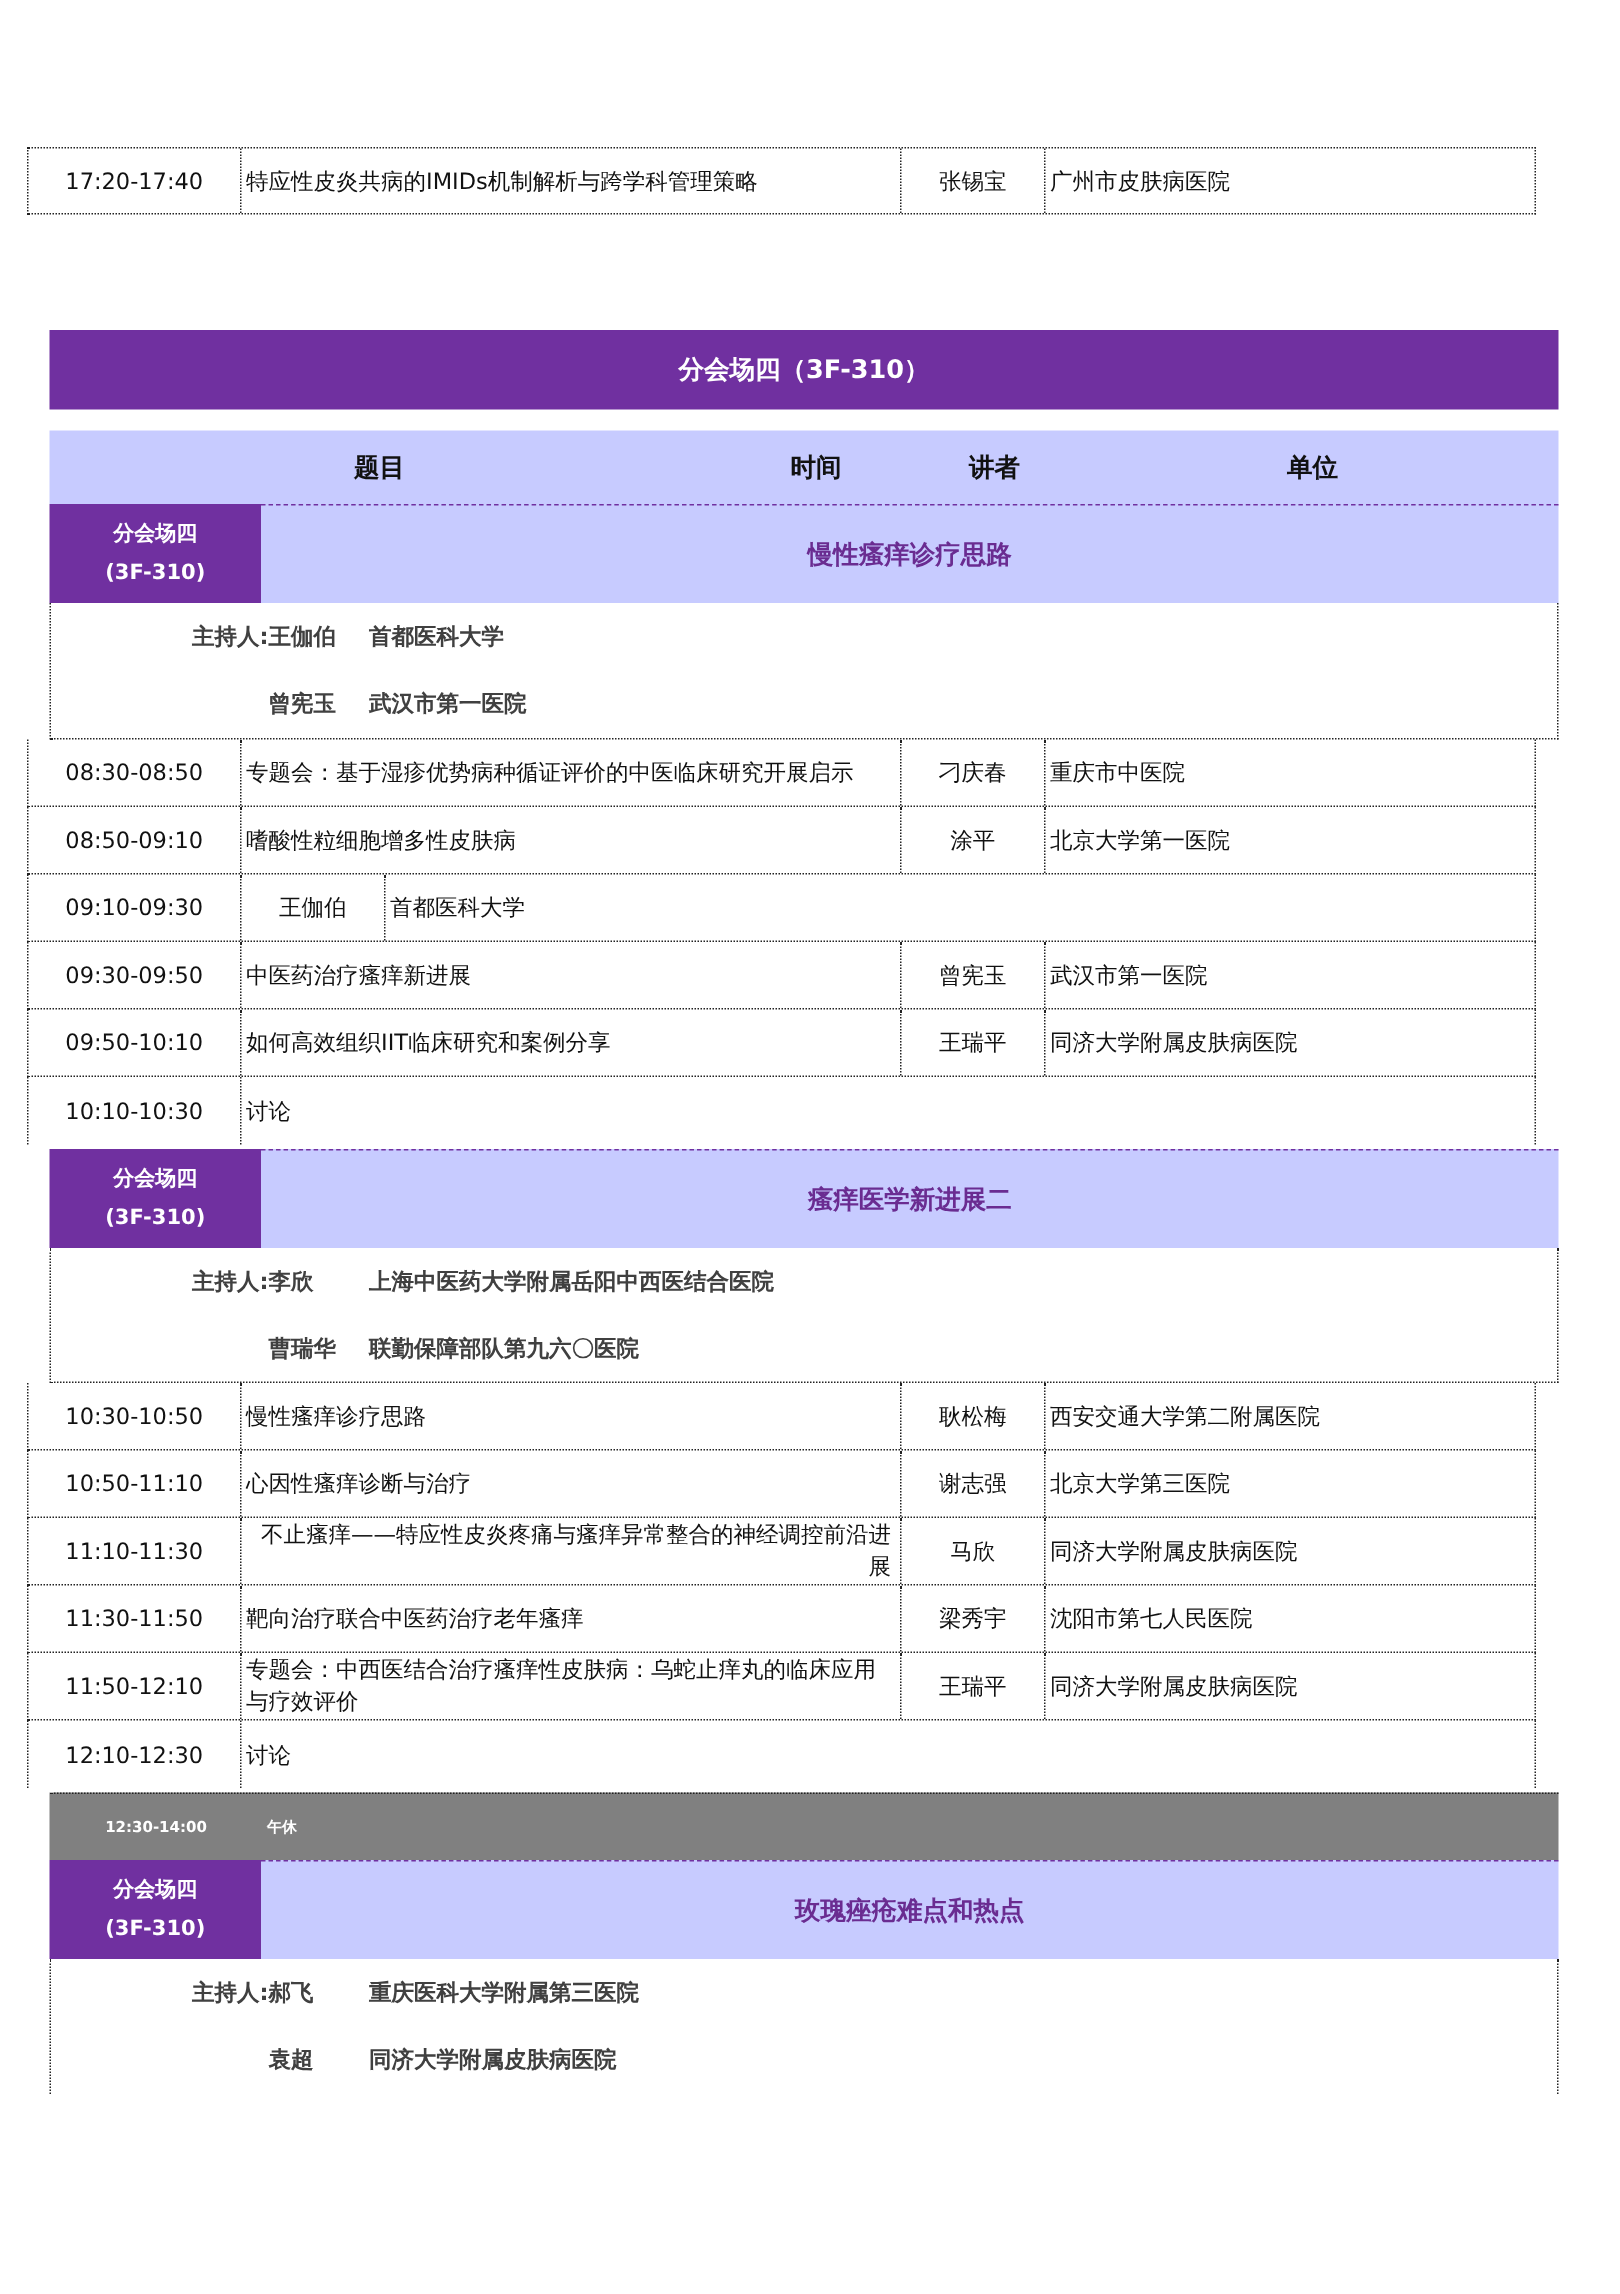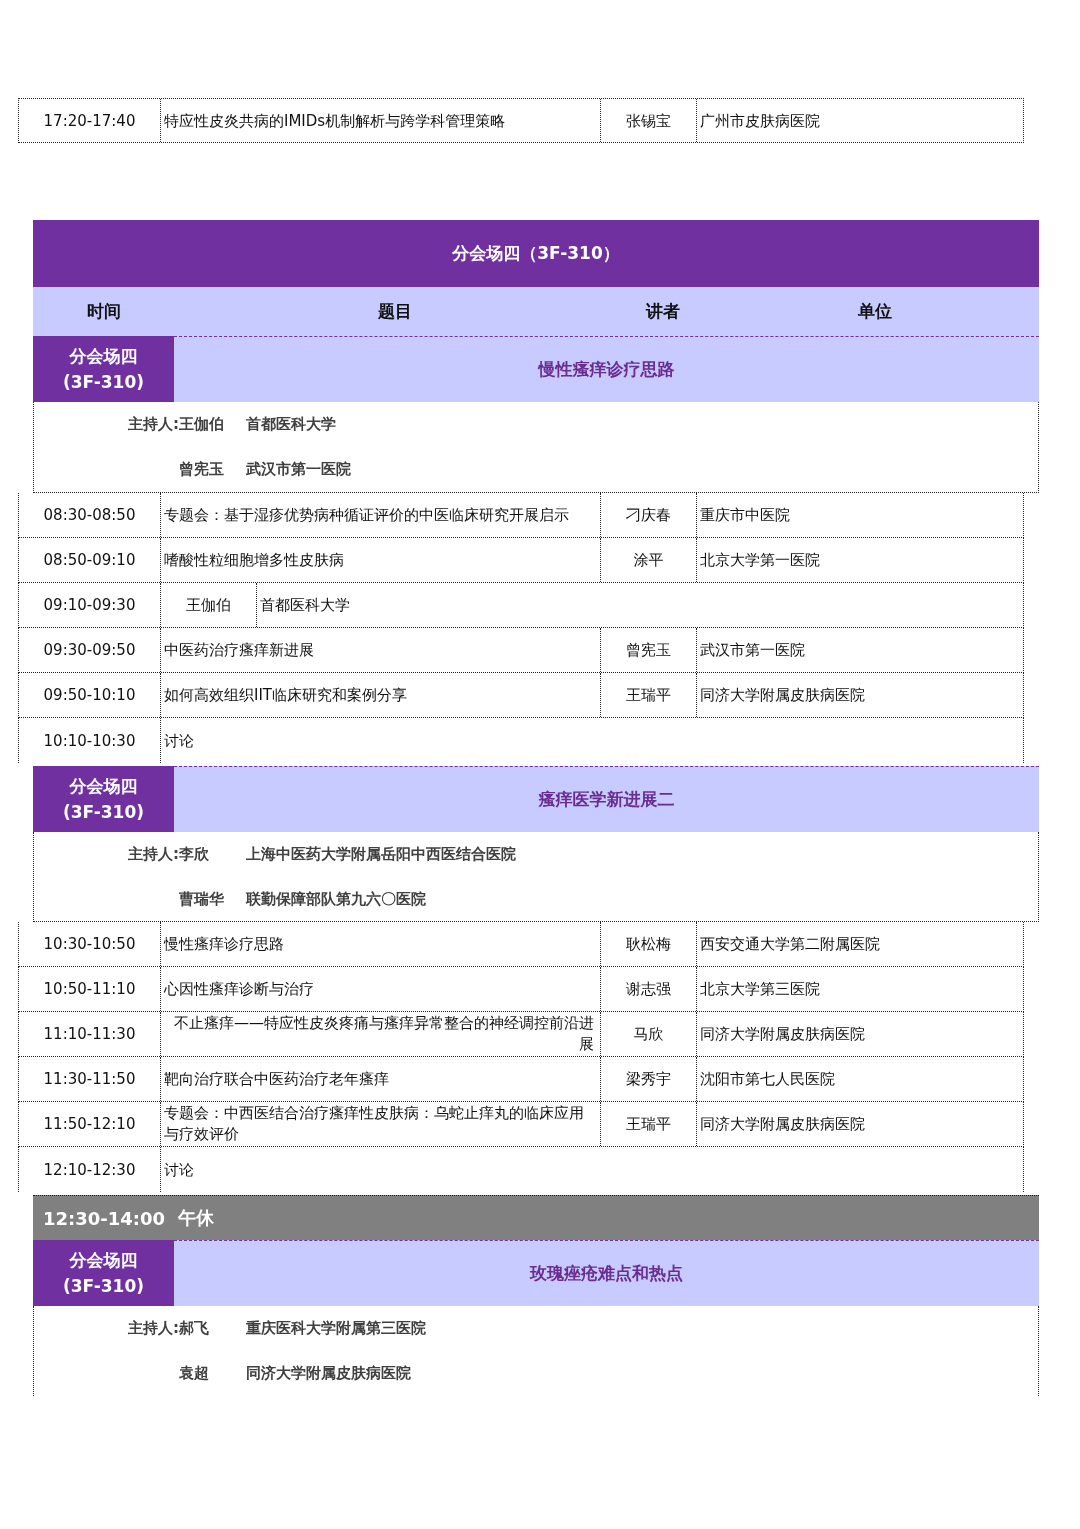--- a/index.html
+++ b/index.html
@@ -9,60 +9,60 @@
   .row { display: flex; width: 1006px; border-left: 1px dotted #222; border-right: 1px dotted #222; border-bottom: 1px dotted #222; }
   .row.first { border-top: 1px dotted #222; }
   .cell { display: flex; align-items: center; font-size: 15px; line-height: 20px; }
   .c-time { width: 142px; justify-content: center; border-right: 1px dotted #222; }
   .c-topic { width: 440px; padding-left: 3px; padding-right: 6px; border-right: 1px dotted #222; }
   .c-speaker { width: 96px; justify-content: center; border-right: 1px dotted #222; }
   .c-unit { width: 326px; padding-left: 3px; }
   .c-topic-wide { width: 862px; padding-left: 3px; }
   .h45 { height: 45px; }
 
-  .room-header { position: absolute; left: 33px; top: 220px; width: 1006px; height: 67px; background: #7030A0;
+  .room-header { position: absolute; left: 33px; top: 220px; width: 1006px; height: 53px; background: #7030A0;
     color: #fff; font-weight: bold; font-size: 17px; display: flex; align-items: center; justify-content: center; }
   .col-header { position: absolute; left: 33px; top: 287px; width: 1006px; height: 49px; background: #C7CBFF; display: flex; font-weight: bold; font-size: 17px; color: #111; }
   .col-header .h { display: flex; align-items: center; justify-content: center; }
 
   .session { position: absolute; left: 33px; width: 1006px; height: 66px; display: flex; }
-  .session .room { width: 141px; background: #7030A0; color: #fff; font-weight: bold; font-size: 17px; line-height: 26px;
+  .session .room { width: 141px; background: #7030A0; color: #fff; font-weight: bold; font-size: 14px; line-height: 26px;
     display: flex; flex-direction: column; align-items: center; justify-content: center; }
   .session .title { flex: 1; background: #C7CBFF; color: #6A2C91; font-weight: bold; font-size: 17px;
     display: flex; align-items: center; justify-content: center; border-top: 1px dashed #7030A0; }
 
   .hosts { position: absolute; left: 33px; width: 1006px; border-left: 1px dotted #222; border-right: 1px dotted #222; }
   .hosts.closed { border-bottom: 1px dotted #222; }
   .host-line { height: 45px; display: flex; align-items: center; color: #404040; font-weight: bold; font-size: 15px; }
   .host-label { width: 145px; text-align: right; padding-right: 0; }
   .host-name { width: 67px; padding-left: 0px; }
   .host-unit { padding-left: 0px; }
 
   .lunch { position: absolute; left: 33px; top: 1195px; width: 1006px; height: 45px; background: #808080; color: #fff;
-    font-weight: bold; font-size: 18px; display: flex; align-items: center; border-top: 1px dotted #222; }
+    font-weight: bold; font-size: 10px; display: flex; align-items: center; border-top: 1px dotted #222; }
   .lunch .lt { width: 142px; text-align: center; }
   .lunch .ll { padding-left: 3px; }
 </style>
 </head>
 <body>
 
 <div class="tbl" style="top:98px;">
   <div class="row first h45">
     <div class="cell c-time">17:20-17:40</div>
     <div class="cell c-topic">特应性皮炎共病的IMIDs机制解析与跨学科管理策略</div>
     <div class="cell c-speaker">张锡宝</div>
     <div class="cell c-unit">广州市皮肤病医院</div>
   </div>
 </div>
 
 <div class="room-header">分会场四（3F-310）</div>
 
 <div class="col-header">
+  <div class="h" style="width:440px;">题目</div>
   <div class="h" style="width:142px;">时间</div>
-  <div class="h" style="width:440px;">题目</div>
   <div class="h" style="width:96px;">讲者</div>
   <div class="h" style="width:328px;">单位</div>
 </div>
 
 <div class="session" style="top:336px;">
   <div class="room">
     <span>分会场四</span>
     <span>(3F-310)</span>
   </div>
   <div class="title">慢性瘙痒诊疗思路</div>

